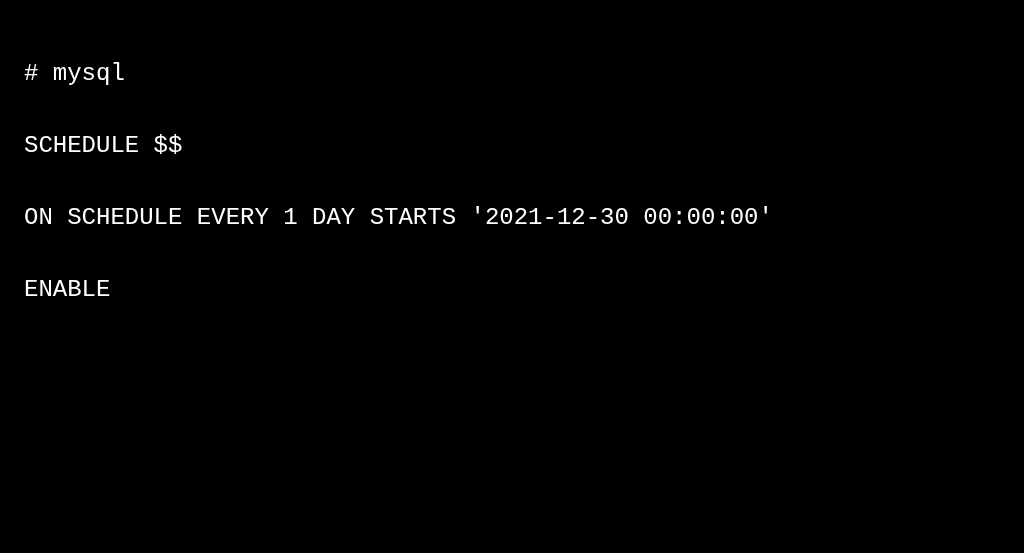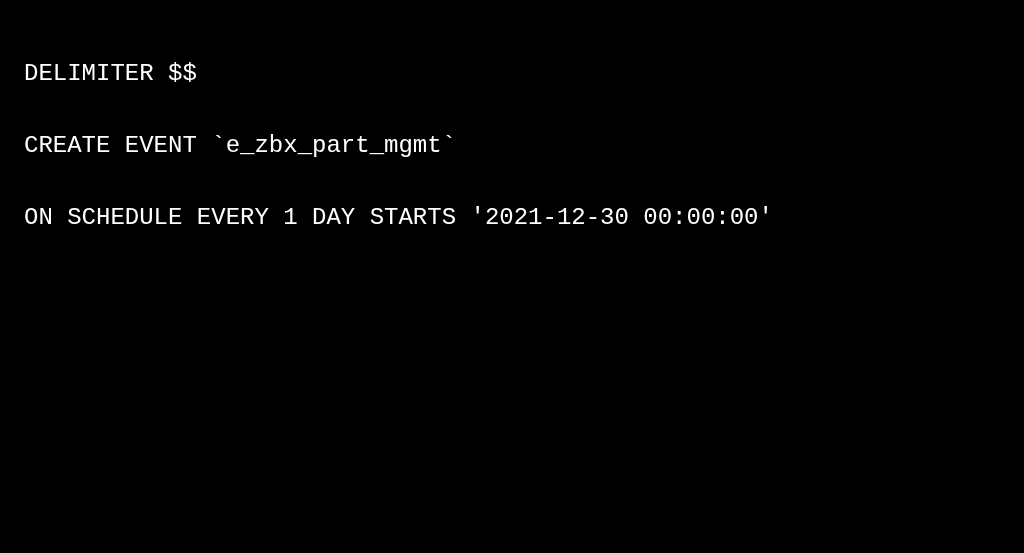--- a/index.html
+++ b/index.html
@@ -23,22 +23,23 @@
       font-weight: 400;
     }
     .code-line {
       display: block;
     }
   </style>
 </head>
 <body>
 
 <div class="code-block">
-<span class="code-line">DELIMITER $$</span>
-<span class="code-line">CREATE EVENT `e_zbx_part_mgmt`</span>
+<span class="code-line"># mysql</span>
+<span class="code-line">SCHEDULE $$</span>
 <span class="code-line">ON SCHEDULE EVERY 1 DAY STARTS '2021-12-30 00:00:00'</span>
+<span class="code-line">ENABLE</span>
 
 
 
 
 
 
 </div>
 
 </body></html>

